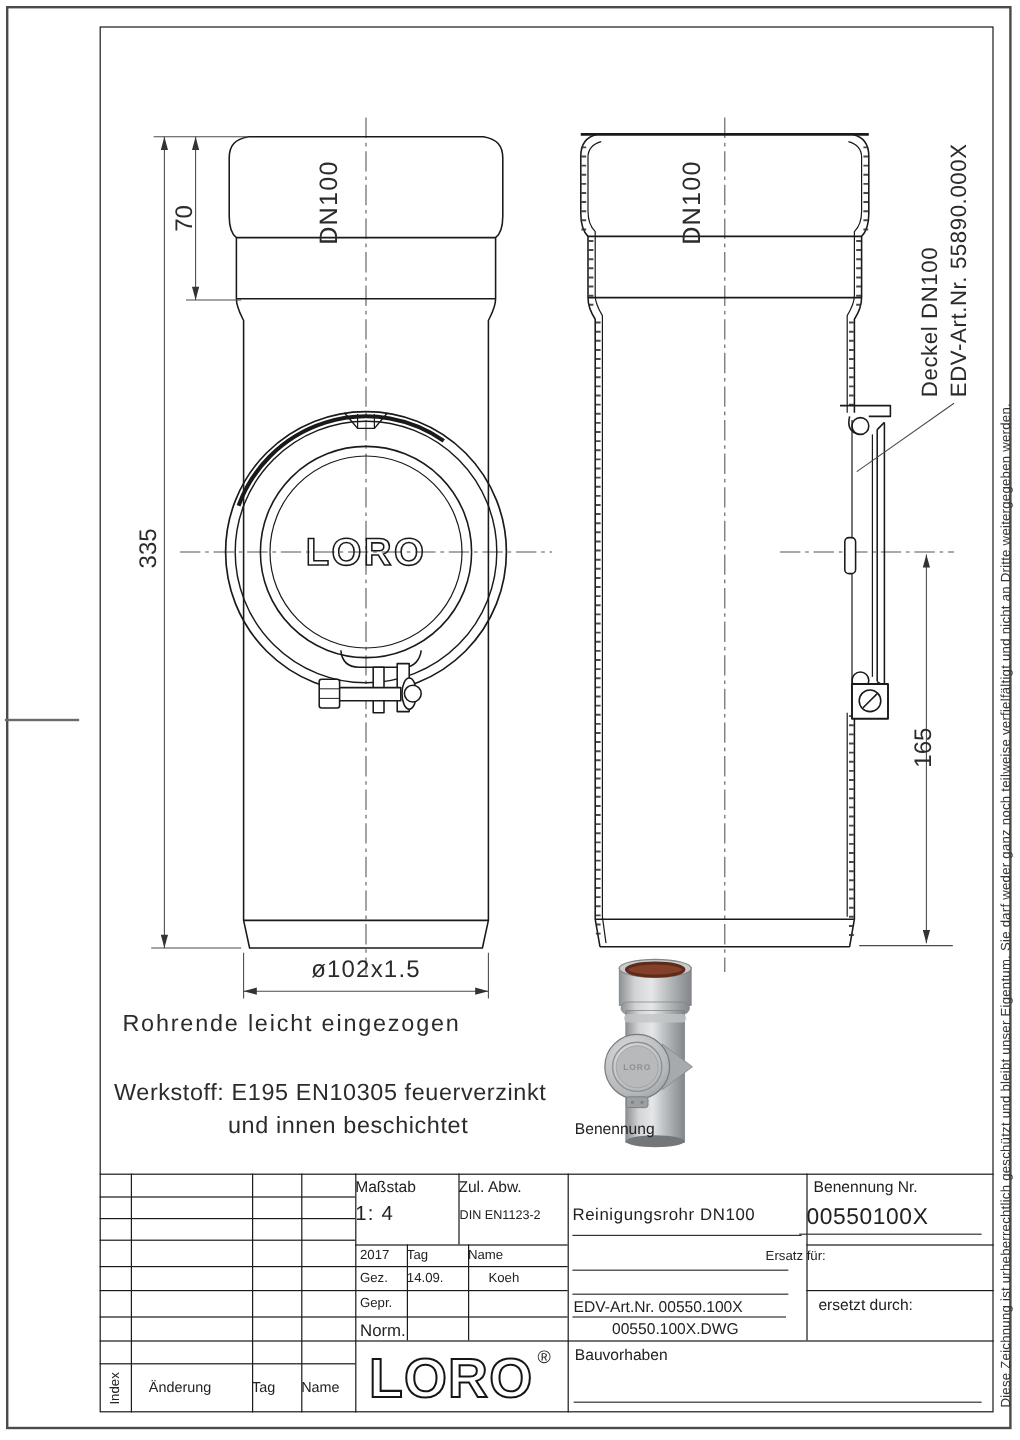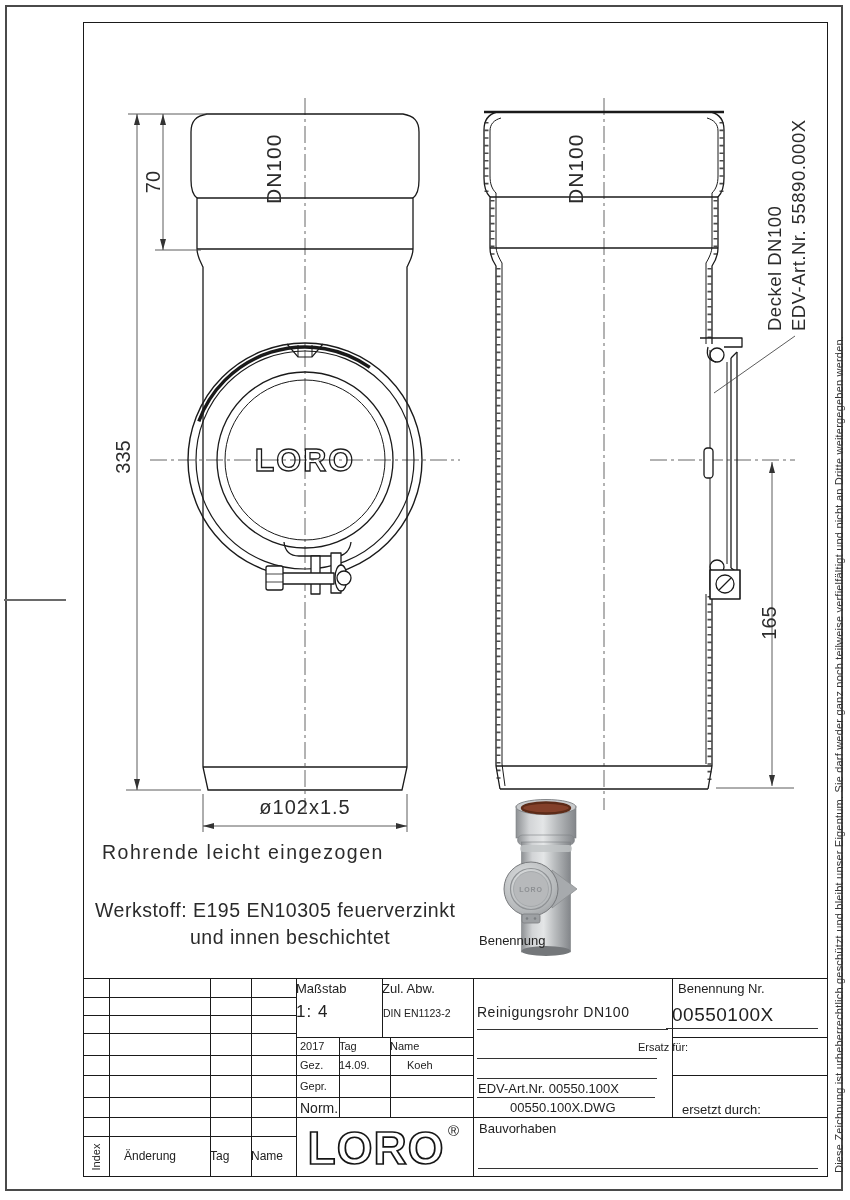--- a/index.html
+++ b/index.html
@@ -231,21 +231,21 @@
   <div class="t ctr" style="left:390px;top:1060px;width:83px;font-size:11px;padding-left:17px;">Koeh</div>
   <div class="t" style="left:300px;top:1081px;font-size:11px;">Gepr.</div>
   <div class="t" style="left:300px;top:1101px;font-size:14px;">Norm.</div>
   <div class="t" style="left:479px;top:934px;font-size:13px;">Benennung</div>
   <div class="t" style="left:477px;top:1005px;font-size:14px;letter-spacing:0.5px;">Reinigungsrohr DN100</div>
   <div class="t" style="left:478px;top:1082px;font-size:13px;">EDV-Art.Nr. 00550.100X</div>
   <div class="t" style="left:478px;top:1101px;font-size:13px;margin-left:32px;">00550.100X.DWG</div>
   <div class="t" style="left:678px;top:982px;font-size:13px;">Benennung Nr.</div>
   <div class="t ctr" style="left:672px;top:1005px;width:156px;font-size:19px;letter-spacing:0.5px;">00550100X</div>
   <div class="t" style="left:638px;top:1042px;font-size:11px;">Ersatz für:</div>
-  <div class="t" style="left:682px;top:1081px;font-size:13px;margin-top:22px;">ersetzt durch:</div>
+  <div class="t" style="left:682px;top:1081px;font-size:13px;">ersetzt durch:</div>
   <div class="t" style="left:479px;top:1122px;font-size:13px;">Bauvorhaben</div>
 
   <div class="rot-cell" style="left:83px;top:1136px;width:26px;height:41px;font-size:11px;">
     <span>Index</span>
   </div>
   <div class="t ctr" style="left:109px;top:1150px;width:101px;font-size:12px;padding-left:15px;">Änderung</div>
   <div class="t ctr" style="left:210px;top:1150px;width:41px;font-size:12px;">Tag</div>
   <div class="t ctr" style="left:251px;top:1150px;width:45px;font-size:12px;">Name</div>
 
   <svg style="left:298px;top:1118px;" width="174" height="58" viewBox="0 0 174 58">

